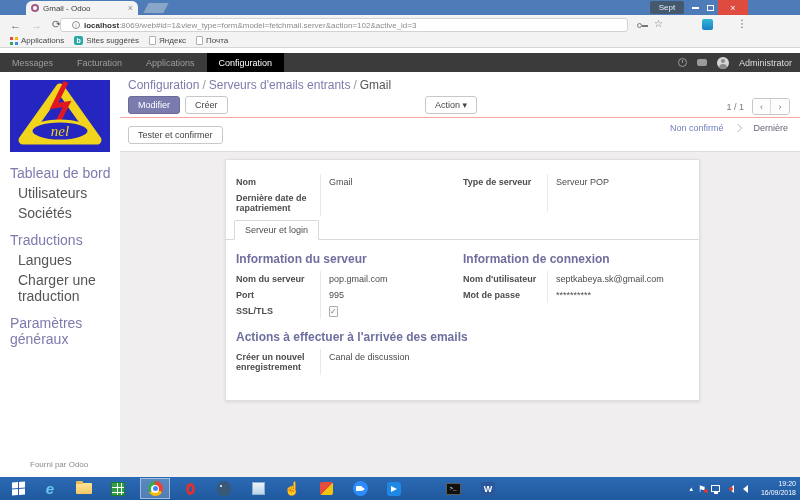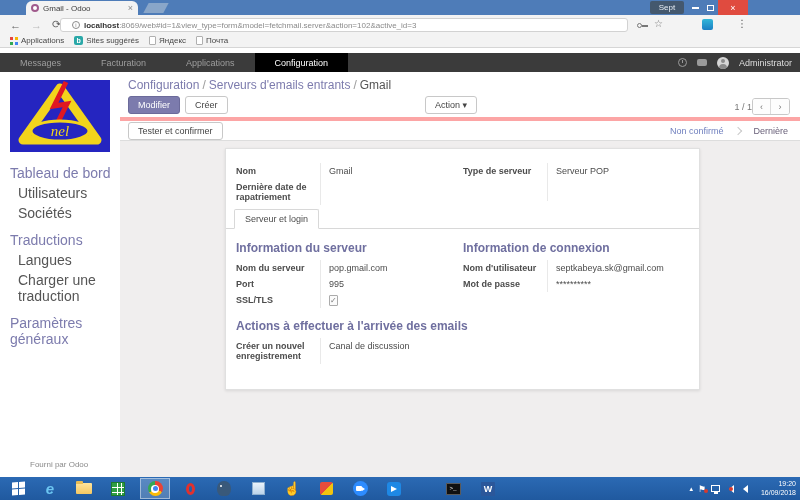--- a/index.html
+++ b/index.html
@@ -46,21 +46,21 @@
     linear-gradient(#f3b605,#f3b605) 5px 0/3px 3px no-repeat,
     linear-gradient(#31a852,#31a852) 0 5px/3px 3px no-repeat,
     linear-gradient(#4285f4,#4285f4) 5px 5px/3px 3px no-repeat}
   .bicon{width:9px;height:9px;background:#2aa8a8;border-radius:2px;color:#fff;font-size:7px;font-weight:bold;
     display:flex;align-items:center;justify-content:center}
   .pageicon{width:7px;height:9px;background:#fff;border:1px solid #b0b0b0;border-radius:1px}
 
   
   .gap{position:absolute;left:0;top:48px;width:800px;height:5px;background:#fff}
   .onav{position:absolute;left:0;top:53px;width:800px;height:19px;background:#3b3b3b;display:flex;align-items:stretch}
-  .onav-item{font-size:9px;color:#9e9e9e;padding:0 20px;display:flex;align-items:center}
+  .onav-item{font-size:9px;color:#9e9e9e;padding:0 12px;display:flex;align-items:center}
   .onav-item.active{background:#000;color:#fff}
   .onav-right{position:absolute;right:8px;top:0;height:19px;display:flex;align-items:center;gap:10px}
   .oclock{width:9px;height:9px;border:1px solid #9a9a9a;border-radius:50%;position:relative}
   .oclock::after{content:"";position:absolute;left:3px;top:1px;width:1px;height:3px;background:#9a9a9a}
   .ochat{width:10px;height:7px;background:#9a9a9a;border-radius:2px}
   .avatar{width:12px;height:12px;border-radius:50%;background:#d6d6d6;position:relative;overflow:hidden}
   .avatar::before{content:"";position:absolute;left:4px;top:2px;width:4px;height:4px;border-radius:50%;background:#8b8b8b}
   .avatar::after{content:"";position:absolute;left:2px;top:7px;width:8px;height:5px;border-radius:4px 4px 0 0;background:#8b8b8b}
   .uname{font-size:9px;color:#dedede}
 
@@ -76,28 +76,28 @@
 
   .main{flex:1;display:flex;flex-direction:column;min-width:0}
   .cp{height:45px;background:#fff;position:relative}
   .breadcrumb{position:absolute;left:8px;top:6px;font-size:12px}
   .bc-link{color:#7c7bad}.bc-sep{color:#9a9a9a;margin:0 3px}.bc-cur{color:#555}
   .btn{display:inline-flex;align-items:center;justify-content:center;font-size:9px;border-radius:3px;
     padding:3px 9px;border:1px solid #c8c8c8;background:#fff;color:#444}
   .btn.primary{background:#7c7bad;border-color:#6b6a9a;color:#fff}
   .cp-buttons{position:absolute;left:8px;top:24px;display:flex;gap:5px}
   .cp-action{position:absolute;left:305px;top:24px}
-  .pager{position:absolute;right:10px;top:26px;display:flex;align-items:center;}
+  .pager{position:absolute;right:10px;top:26px;display:flex;align-items:center;gap:8px}
   .pagertext{font-size:9px;color:#777}
   .pagerbtns{display:flex;border:1px solid #c8c8c8;border-radius:3px;overflow:hidden}
   .pagerbtns span{width:18px;height:15px;display:flex;align-items:center;justify-content:center;
     font-size:9px;color:#777;background:#fdfdfd}
   .pagerbtns span:first-child{border-right:1px solid #dcdcdc}
 
-  .statusbar{height:24px;background:#fff;border-top:4px solid #fca5a5;border-bottom:1px solid #ddd;
+  .statusbar{height:35px;background:#fff;border-top:1px solid #fca5a5;border-bottom:1px solid #ddd;
     position:relative;display:flex;align-items:center}
   .sb-test{margin-left:8px}
   .sb-states{position:absolute;right:12px;top:0;height:20px;display:flex;align-items:center;gap:12px;font-size:9px}
   .st-draft{color:#7080bf}
   .st-done{color:#696079}
   .chev{width:6px;height:6px;border-top:1px solid #c9c9c9;border-right:1px solid #c9c9c9;transform:rotate(45deg)}
 
   .formarea{flex:1;background:#f0eeee;position:relative}
   .sheet{position:absolute;left:105px;top:7px;width:475px;height:242px;background:#fff;
     border:1px solid #e0e0e0;box-shadow:0 1px 3px rgba(0,0,0,.1)}

